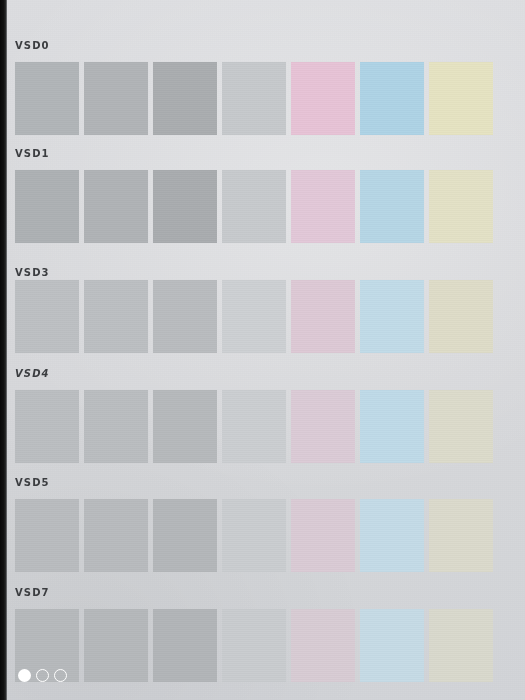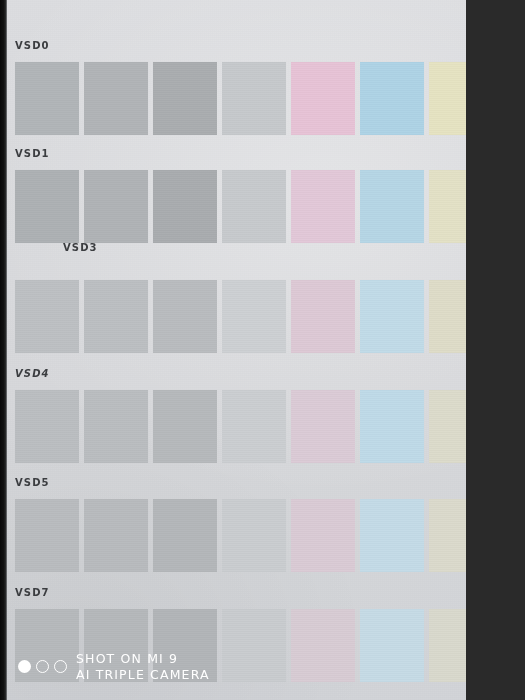--- a/index.html
+++ b/index.html
@@ -5,21 +5,21 @@
   html, body {
     margin: 0;
     padding: 0;
     background: #2a2a2a;
   }
   body {
     font-family: "DejaVu Sans", sans-serif;
   }
   #page {
     position: relative;
-    width: 466px;
+    width: 525px;
     height: 700px;
     overflow: hidden;
     background: #d946ef;
   }
 
   
   #paper {
     position: absolute;
     left: 0; top: 0;
     width: 525px; height: 700px;
@@ -159,21 +159,21 @@
           <div class="swatch" style="background: rgb(173, 177, 180);"></div>
           <div class="swatch" style="background: rgb(176, 179, 182);"></div>
           <div class="swatch" style="background: rgb(169, 172, 175);"></div>
           <div class="swatch" style="background: rgb(199, 202, 205);"></div>
           <div class="swatch" style="background: rgb(226, 200, 216);"></div>
           <div class="swatch" style="background: rgb(182, 214, 230);"></div>
           <div class="swatch" style="background: rgb(227, 225, 198);"></div>
         </div>
       </div>
       <div class="chart-row" style="top: 0px;">
-        <div class="row-label" style="top: 242px; margin-left: 48px;">VSD3</div>
+        <div class="row-label" style="top: 267px;">VSD3</div>
         <div class="swatch-strip" style="top: 280px;">
           <div class="swatch" style="background: rgb(189, 192, 195);"></div>
           <div class="swatch" style="background: rgb(188, 191, 194);"></div>
           <div class="swatch" style="background: rgb(185, 188, 191);"></div>
           <div class="swatch" style="background: rgb(205, 208, 211);"></div>
           <div class="swatch" style="background: rgb(221, 201, 213);"></div>
           <div class="swatch" style="background: rgb(193, 219, 232);"></div>
           <div class="swatch" style="background: rgb(222, 220, 200);"></div>
         </div>
       </div>
@@ -214,19 +214,15 @@
         </div>
       </div>
     </div>
 
   <div id="watermark">
     <div id="lens-dots">
         <div class="dot filled"></div>
         <div class="dot hollow"></div>
         <div class="dot hollow"></div>
       </div>
-    <div id="wm-text">
-      <div class="wm-line">SHOT ON MI 9</div>
-      <div class="wm-line">AI TRIPLE CAMERA</div>
-    </div>
   </div>
 
 </div>
 
 </body></html>

